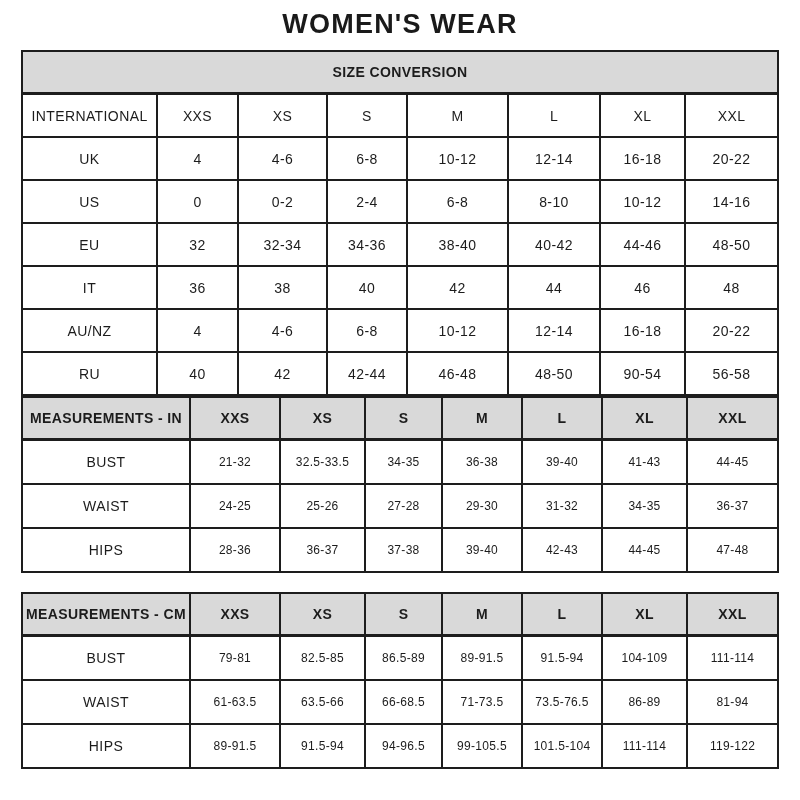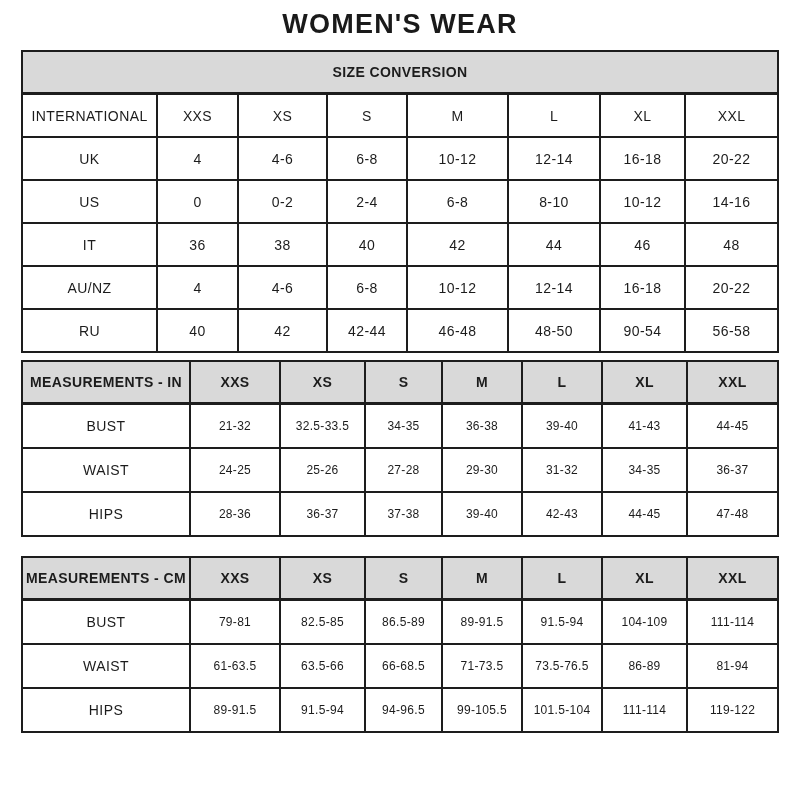--- a/index.html
+++ b/index.html
@@ -27,21 +27,21 @@
     color: #1a1a1a;
   }
   table {
     border-collapse: collapse;
     table-layout: fixed;
     margin: 0 auto;
     width: 758px;
     empty-cells: show;
   }
   #size-conversion-table { margin-top: 10px; border-radius: 32px; }
-  #measurements-in-table { margin-top: 7px; }
+  #measurements-in-table { }
   #measurements-cm-table { margin-top: 19px; }
   td {
     border: 2px solid #1d1d1d;
     text-align: center;
     vertical-align: middle;
     font-size: 14px;
     letter-spacing: 0.4px;
     padding: 0 2px;
     overflow: hidden;
     white-space: nowrap;
@@ -104,20 +104,30 @@
       </tr>
       <tr class="data-row">
         <td>US</td>
         <td>0</td>
         <td>0-2</td>
         <td>2-4</td>
         <td>6-8</td>
         <td>8-10</td>
         <td>10-12</td>
         <td>14-16</td>
+      </tr>
+      <tr class="data-row">
+        <td>EU</td>
+        <td>32</td>
+        <td>32-34</td>
+        <td>34-36</td>
+        <td>38-40</td>
+        <td>40-42</td>
+        <td>44-46</td>
+        <td>48-50</td>
       </tr>
       <tr class="data-row">
         <td>IT</td>
         <td>36</td>
         <td>38</td>
         <td>40</td>
         <td>42</td>
         <td>44</td>
         <td>46</td>
         <td>48</td>

